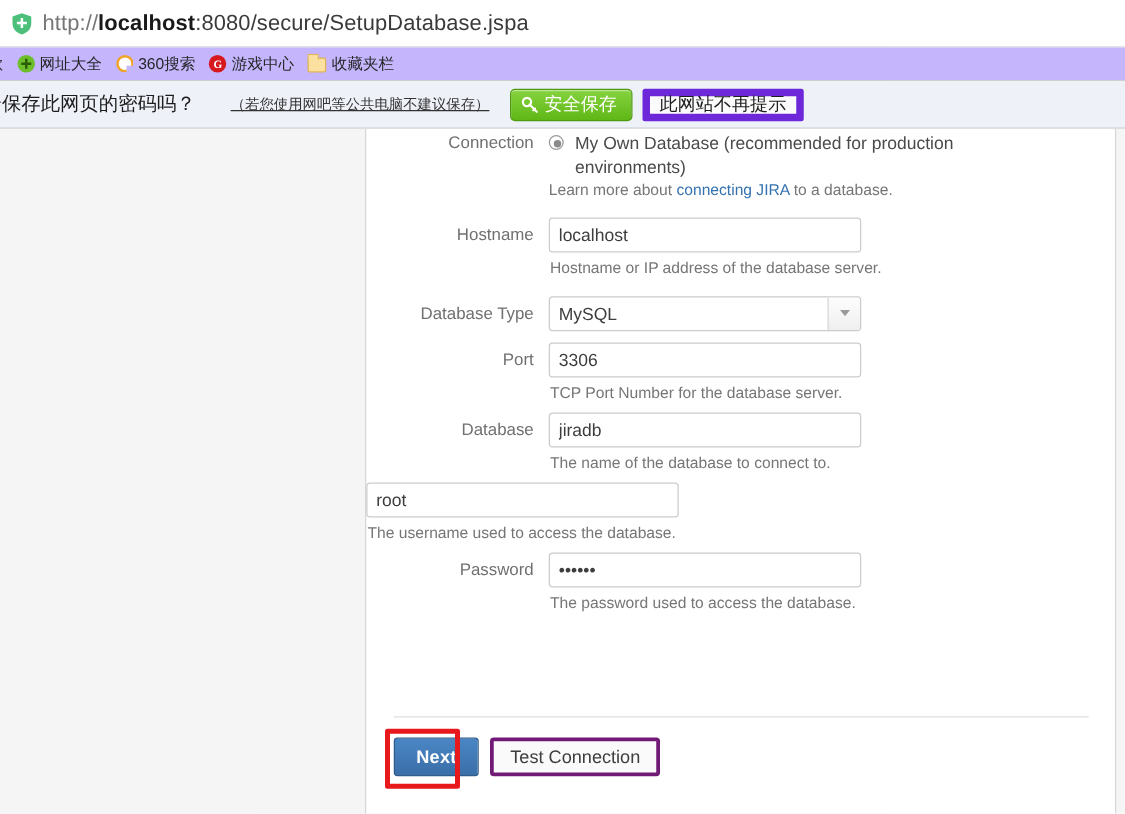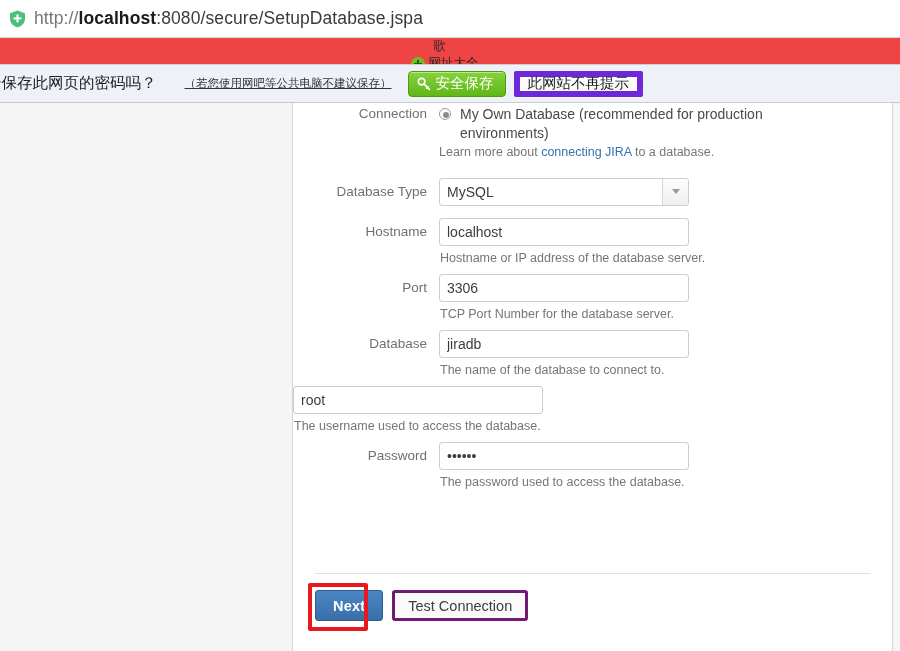--- a/index.html
+++ b/index.html
@@ -33,25 +33,24 @@
   .url-text .u-dark { color: #3a3a3a; }
 
   .chrome-sep {
     position: absolute; left: 0; top: 37px; width: 900px; height: 1px;
     background: #d9d9d9;
   }
 
   
   .bookmarks {
     position: absolute; left: 0; top: 38px; width: 900px; height: 26px;
-    background: #ef4444;
+    background: #c4b5fd;
     display: flex; align-items: center;
     font-size: 12.5px; color: #262626;
     overflow: hidden;
-    flex-direction: column;
   }
   .bm {
     display: flex; align-items: center; gap: 4px;
     margin-right: 11px; white-space: nowrap;
     height: 20px;
   }
   .bm:first-child { margin-left: -10px; }
   .bm-ico { width: 14px; height: 14px; flex: 0 0 auto; position: relative; }
 
   .ico-green { border-radius: 50%; background: #6cbf2a; position: relative; }
@@ -317,40 +316,40 @@
           <div class="lbl">Connection</div>
           <div class="fieldcol">
             <div class="radio-line">
               <span class="radio"></span>
               <span class="radio-text">My Own Database (recommended for production environments)</span>
             </div>
             <div class="sub" style="margin-top:1px;"><span>Learn more about </span><a href="#">connecting JIRA</a><span> to a database.</span></div>
           </div>
         </div>
 
+        <div class="row ctl-row" style="margin-top:12px;">
+          <div class="lbl">Hostname</div>
+          <div class="fieldcol">
+            <input class="txt" value="localhost" style="">
+            <div class="help">Hostname or IP address of the database server.</div>
+          </div>
+        </div>
+
         <div class="row ctl-row" style="margin-top:16px;">
           <div class="lbl">Database Type</div>
           <div class="fieldcol">
             <div class="select-wrap">
               <span class="select-val">MySQL</span>
               <span class="select-arrow">
                   <span class="caret"></span>
                 </span>
             </div>
           </div>
         </div>
 
-        <div class="row ctl-row" style="margin-top:12px;">
-          <div class="lbl">Hostname</div>
-          <div class="fieldcol">
-            <input class="txt" value="localhost" style="">
-            <div class="help">Hostname or IP address of the database server.</div>
-          </div>
-        </div>
-
         <div class="row ctl-row" style="margin-top:9px;">
           <div class="lbl">Port</div>
           <div class="fieldcol">
             <input class="txt" value="3306" style="">
             <div class="help">TCP Port Number for the database server.</div>
           </div>
         </div>
 
         <div class="row ctl-row" style="margin-top:9px;">
           <div class="lbl">Database</div>

